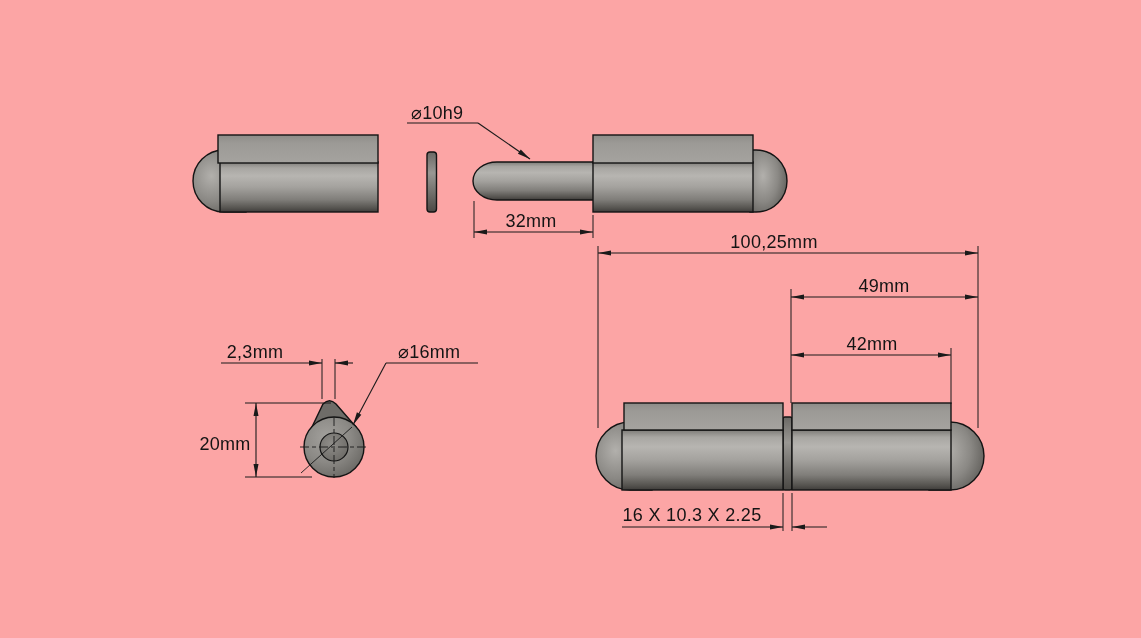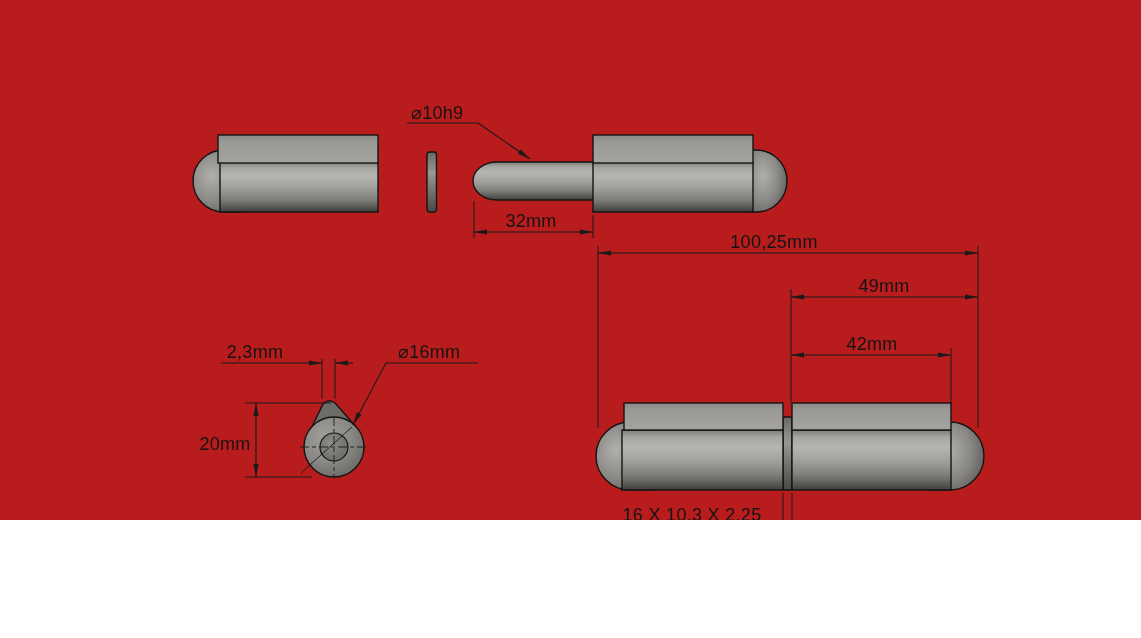--- a/index.html
+++ b/index.html
@@ -1,16 +1,16 @@
 <!DOCTYPE html>
 <html><head>
 <meta charset="utf-8">
 <style>
   html,body{margin:0;padding:0;background:#ffffff;}
-  .canvas{position:relative;width:1141px;height:520px;background:#b91c1c;overflow:hidden;}
+  .canvas{position:relative;width:1141px;height:638px;background:#fca5a5;overflow:hidden;}
   svg{display:block;}
   .edge{stroke:#141414;stroke-width:1.4;}
   .dim-line{stroke:#1a1a1a;stroke-width:1.1;fill:none;}
   .ext-line{stroke:#1a1a1a;stroke-width:1;fill:none;}
   .thin-line{stroke:#1a1a1a;stroke-width:0.9;fill:none;}
   .centerline{stroke:#1a1a1a;stroke-width:0.9;fill:none;stroke-dasharray:9 3 4 3;}
   .arrow{fill:#1a1a1a;stroke:none;}
   .dim-text{font-family:"Liberation Sans",sans-serif;font-size:18px;fill:#141414;letter-spacing:0.3px;}
 </style>
 </head>

